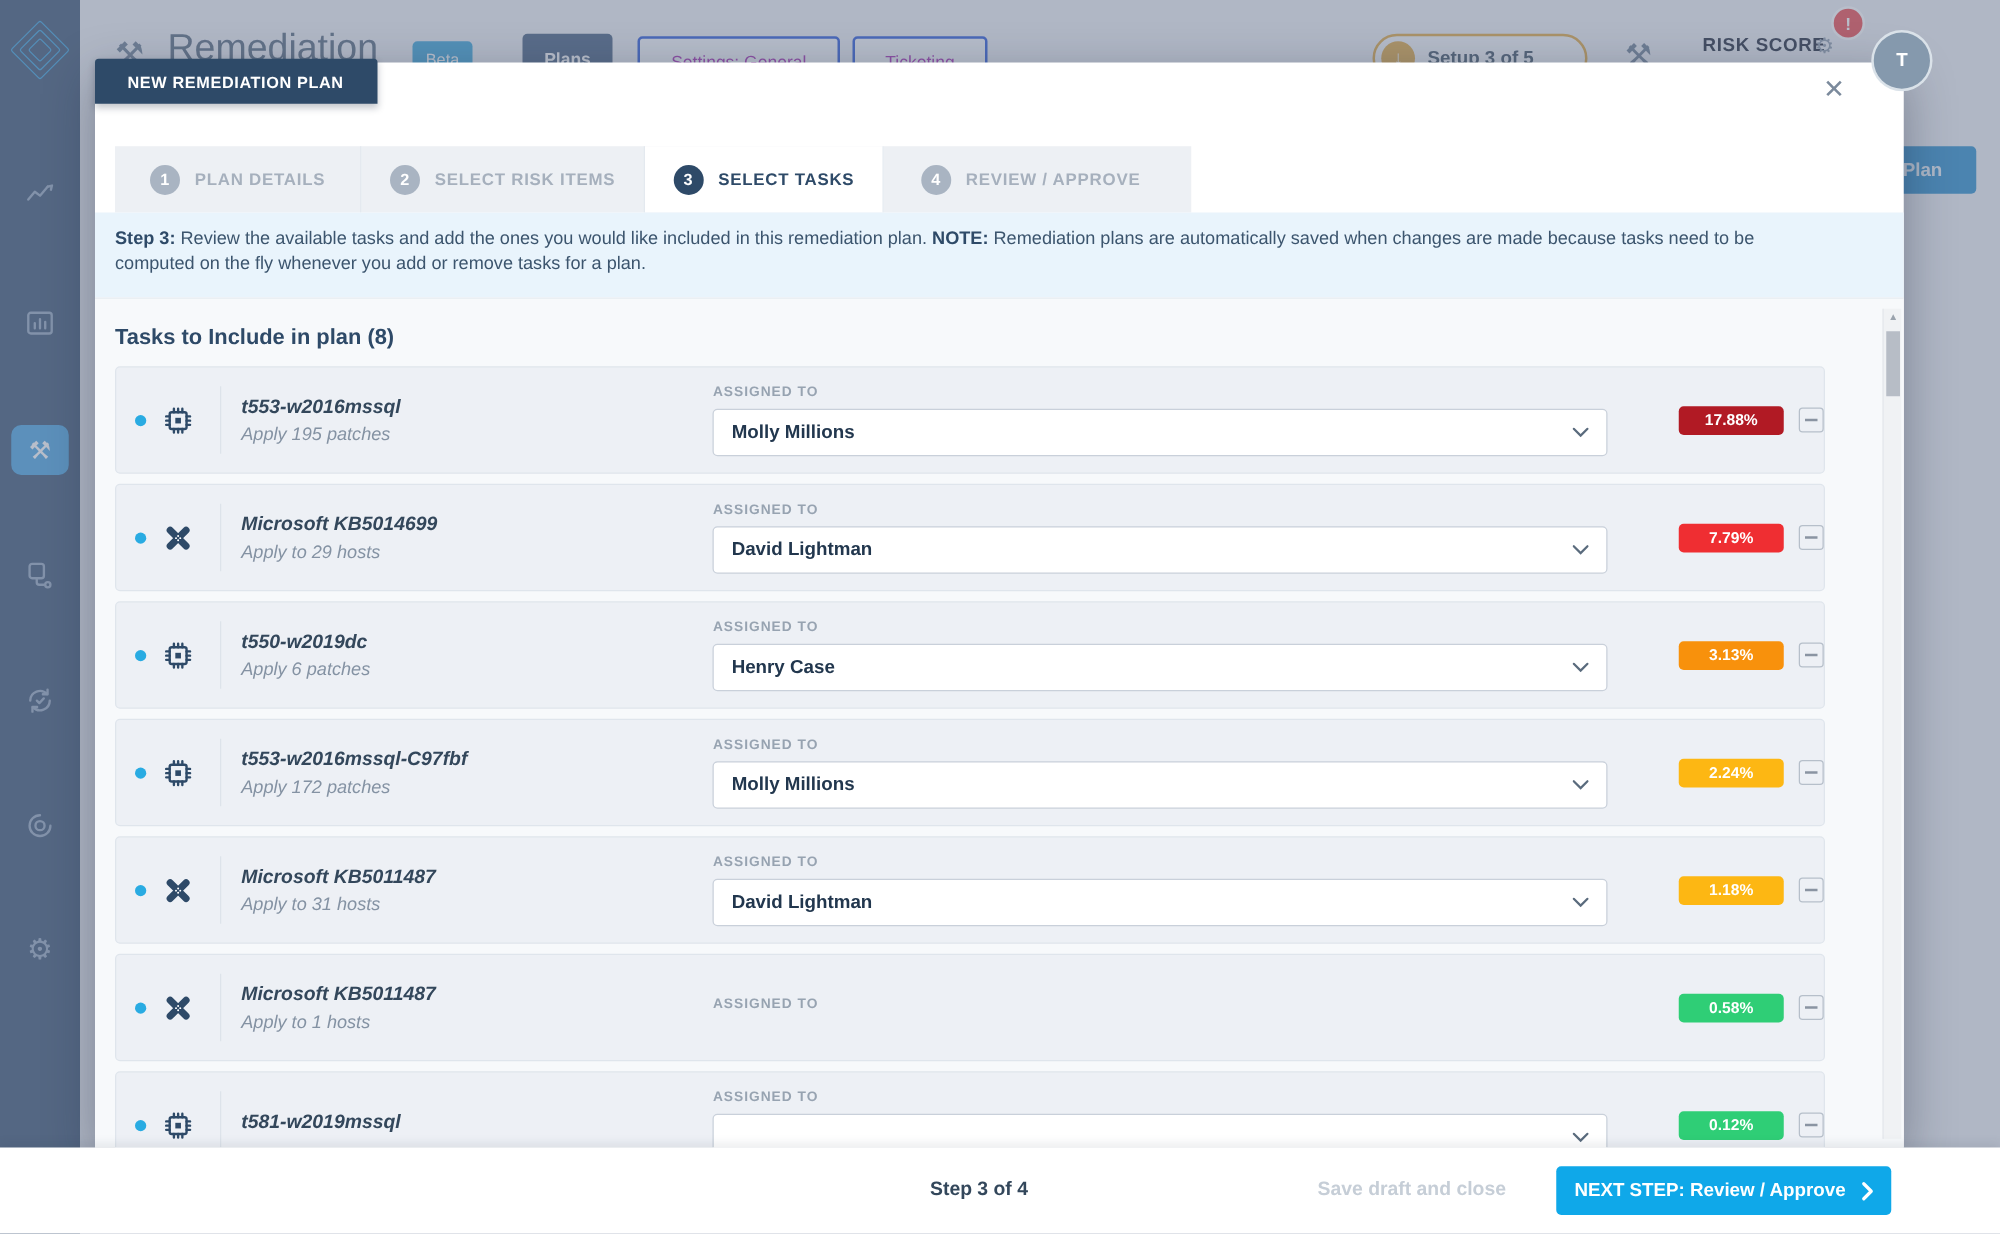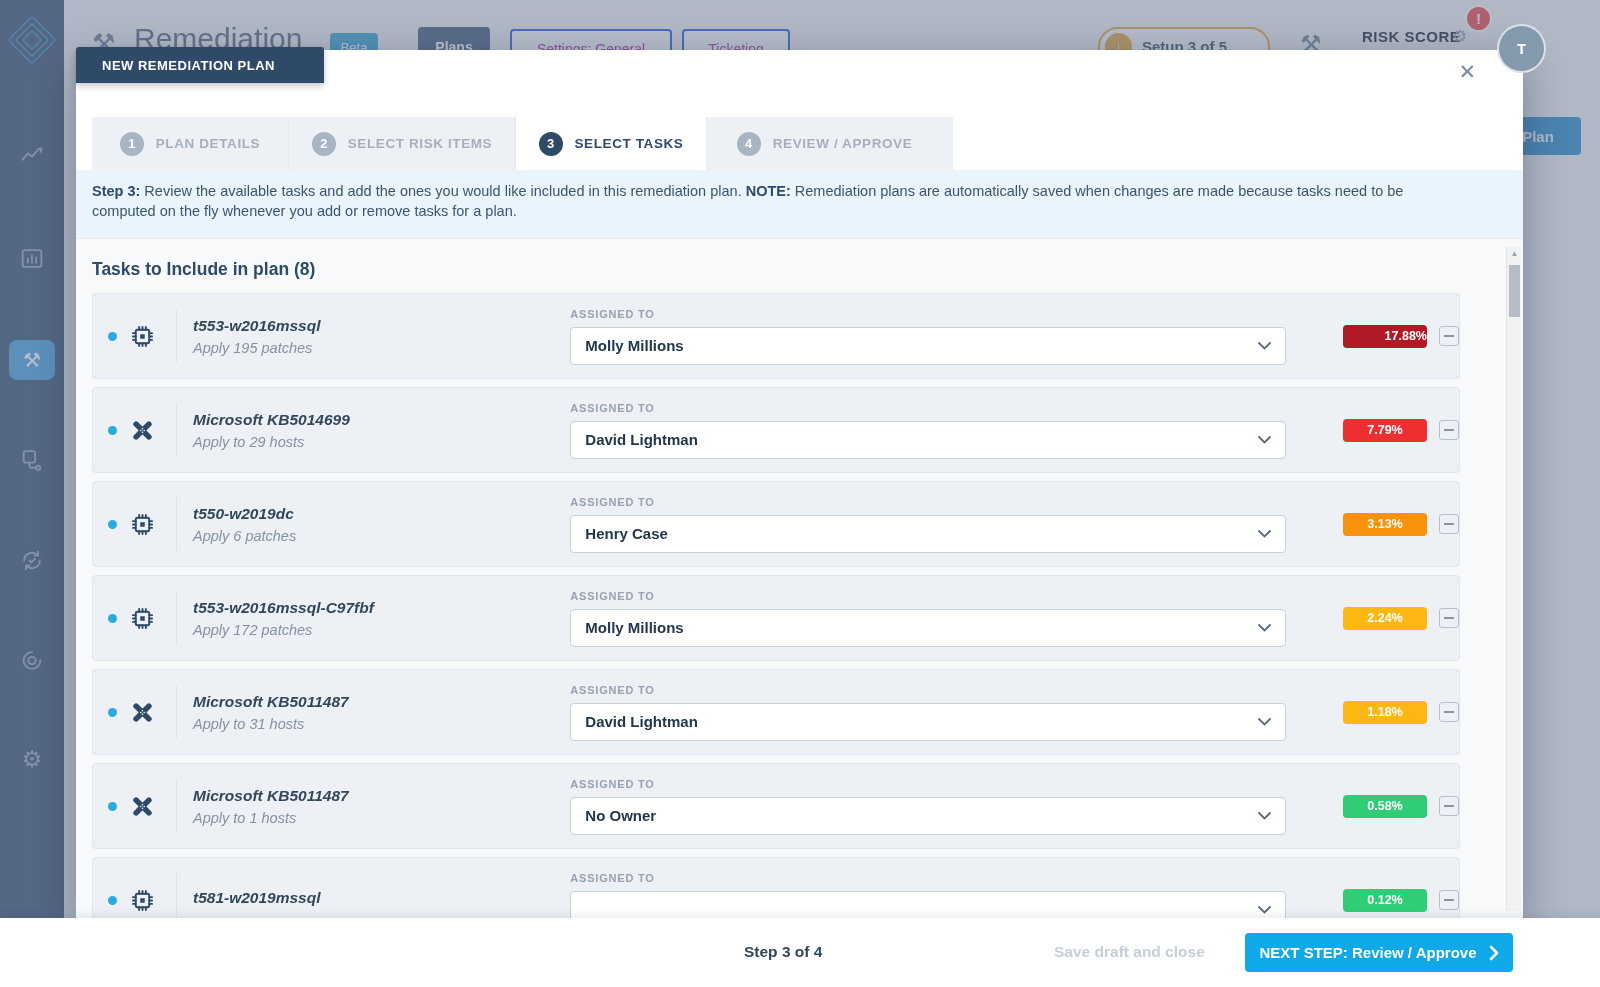--- a/index.html
+++ b/index.html
@@ -35,21 +35,21 @@
   .hdr-gear{left:1452px;top:26px;font-size:17px;color:#8b99aa;}
   .alert-badge{left:1465px;top:5px;width:27px;height:27px;border-radius:50%;background:#ed3e42;border:2px solid #fff;color:#fff;font-size:14px;font-weight:700;display:flex;align-items:center;justify-content:center;}
   .plan-btn{left:1495px;top:117px;width:86px;height:38px;background:#1d86c8;border-radius:4px;color:#eaf2f8;font-size:15px;font-weight:700;display:flex;align-items:center;justify-content:center;}
 
   .overlay{position:absolute;inset:0;background:rgba(118,131,154,.52);z-index:5;}
 
   .avatar{position:absolute;left:1497px;top:24px;width:49px;height:49px;border-radius:50%;background:#8599ad;border:2px solid rgba(233,238,243,.85);color:#fff;font-size:15px;font-weight:700;display:flex;align-items:center;justify-content:center;z-index:11;}
 
   
   .modal{position:absolute;left:76px;top:50px;width:1447px;height:868px;background:#fff;z-index:10;border-radius:0 6px 0 0;box-shadow:0 12px 40px rgba(20,30,50,.35);}
-  .modal-title{position:absolute;left:76px;top:47px;width:248px;height:36px;background:#2e4a68;border-radius:3px 3px 0 0;color:#fff;font-size:13px;font-weight:700;letter-spacing:.5px;display:flex;align-items:center;padding-left:26px;z-index:11;box-shadow:0 3px 6px rgba(20,30,50,.25);}
+  .modal-title{position:absolute;left:76px;top:47px;width:226px;height:36px;background:#2e4a68;border-radius:3px 3px 0 0;color:#fff;font-size:13px;font-weight:700;letter-spacing:.5px;display:flex;align-items:center;padding-left:26px;z-index:11;box-shadow:0 3px 6px rgba(20,30,50,.25);}
   .close-x{position:absolute;right:43px;top:7px;font-size:21px;color:#7b8a9c;background:none;border:none;cursor:pointer;line-height:1;padding:4px;}
 
   .steps{position:absolute;left:16px;top:67px;width:861px;height:53px;background:#edf0f4;display:flex;}
   .step-tab{display:flex;align-items:center;gap:12px;justify-content:center;border-right:1px solid #e4e9ef;}
   .step-tab.s1{width:197px;}.step-tab.s2{width:227px;}.step-tab.s3{width:191px;}.step-tab.s4{width:235px;border-right:none;}
   .step-num{width:24px;height:24px;border-radius:50%;background:#a9b4c2;color:#fff;font-size:13px;font-weight:700;display:flex;align-items:center;justify-content:center;flex:0 0 auto;}
   .step-lbl{font-size:13.5px;font-weight:600;letter-spacing:.6px;color:#a6b0bd;white-space:nowrap;}
   .step-tab.active{background:#fff;}
   .step-tab.active .step-num{background:#2e4a68;}
   .step-tab.active .step-lbl{color:#2e4a68;font-weight:700;}
@@ -206,21 +206,21 @@
           </div>
           <div class="tassign">
             <div class="alabel">ASSIGNED TO</div>
             <div class="select">
               <span>Molly Millions</span>
               <svg width="13" height="8" viewBox="0 0 13 8" fill="none" stroke="#5a6b7d" stroke-width="1.8" stroke-linecap="round">
                   <path d="M1 1 L6.5 6.5 L12 1"></path>
                 </svg>
             </div>
           </div>
-          <span class="badge" style="background-color: rgb(177, 26, 36); text-align: right;">17.88%</span>
+          <span class="badge" style="background-color: rgb(177, 26, 36);">17.88%</span>
           <button class="minus">
               <span class="minusline"></span>
             </button>
         </div>
 
         <div class="task-row">
           <span class="dot"></span>
           <span class="ticon">
             <svg width="27" height="27" viewBox="0 0 24 24">
                 <g fill="#2e4a68">
@@ -365,26 +365,20 @@
                 </g>
               </svg>
           </span>
           <span class="vdiv"></span>
           <div class="tinfo">
             <div class="ttitle">Microsoft KB5011487</div>
             <div class="tsub">Apply to 1 hosts</div>
           </div>
           <div class="tassign">
             <div class="alabel">ASSIGNED TO</div>
-            <div class="select">
-              <span>No Owner</span>
-              <svg width="13" height="8" viewBox="0 0 13 8" fill="none" stroke="#5a6b7d" stroke-width="1.8" stroke-linecap="round">
-                  <path d="M1 1 L6.5 6.5 L12 1"></path>
-                </svg>
-            </div>
           </div>
           <span class="badge" style="background-color: rgb(47, 206, 118);">0.58%</span>
           <button class="minus">
               <span class="minusline"></span>
             </button>
         </div>
 
         <div class="task-row">
           <span class="dot"></span>
           <span class="ticon">

